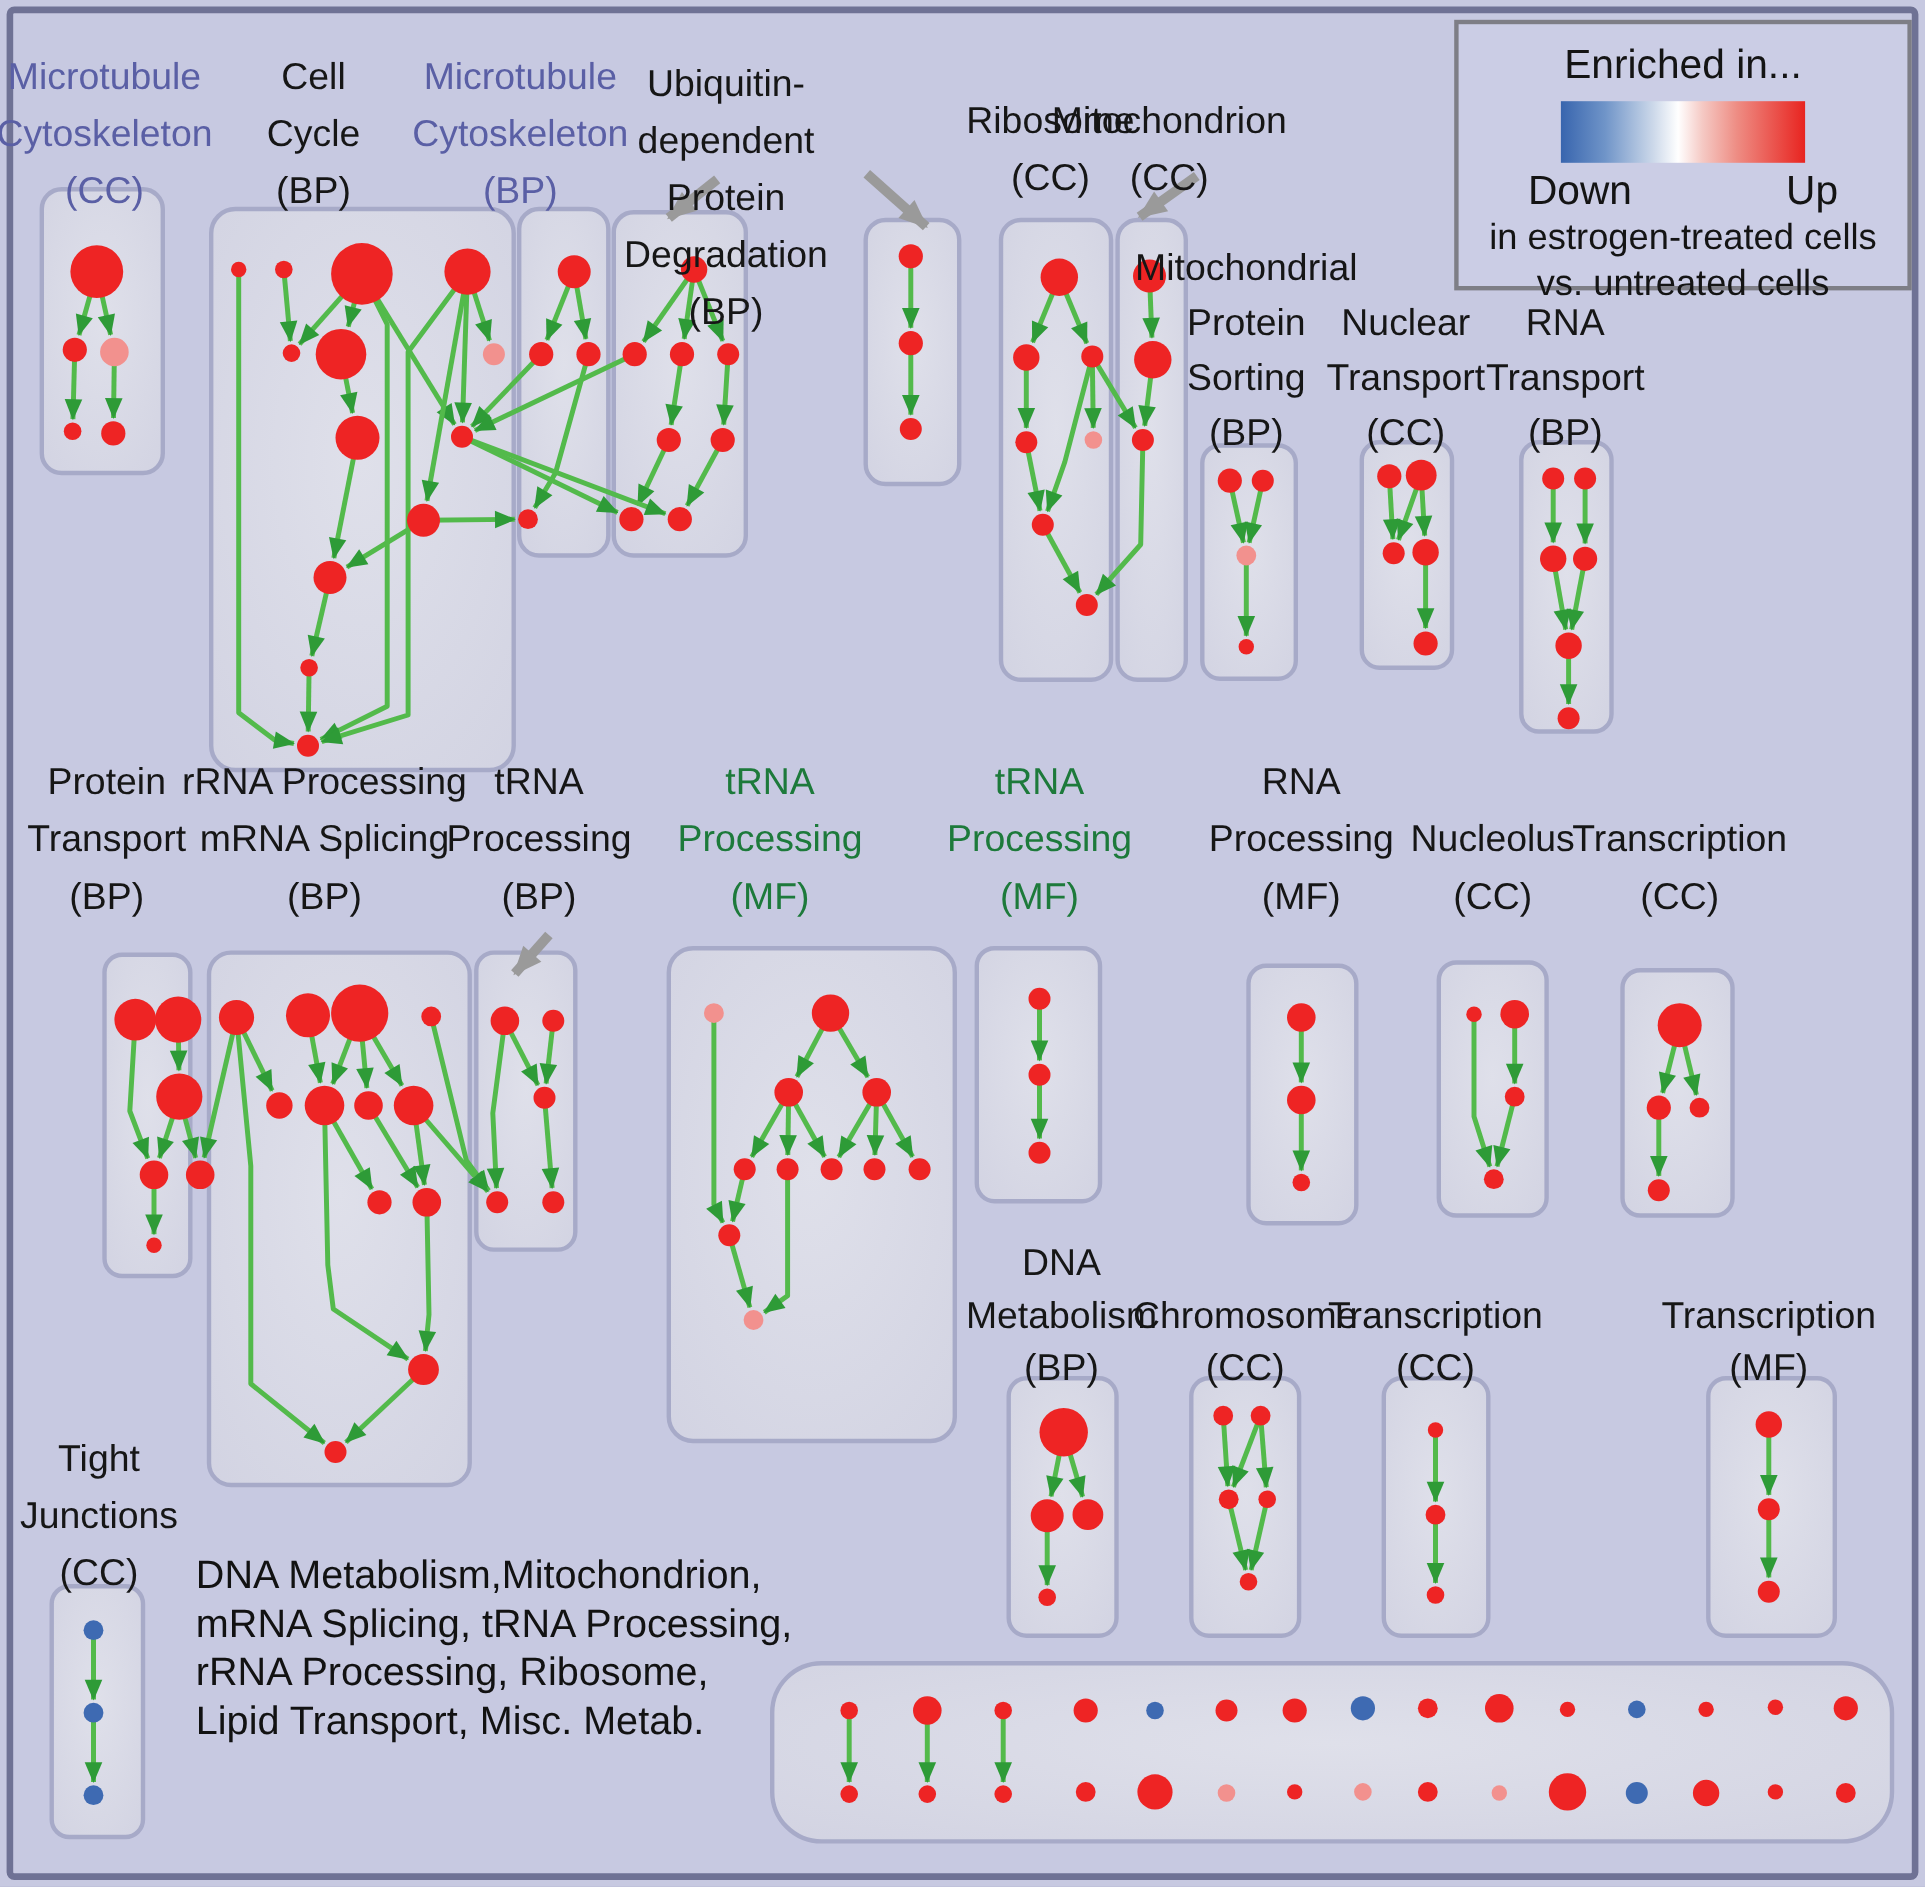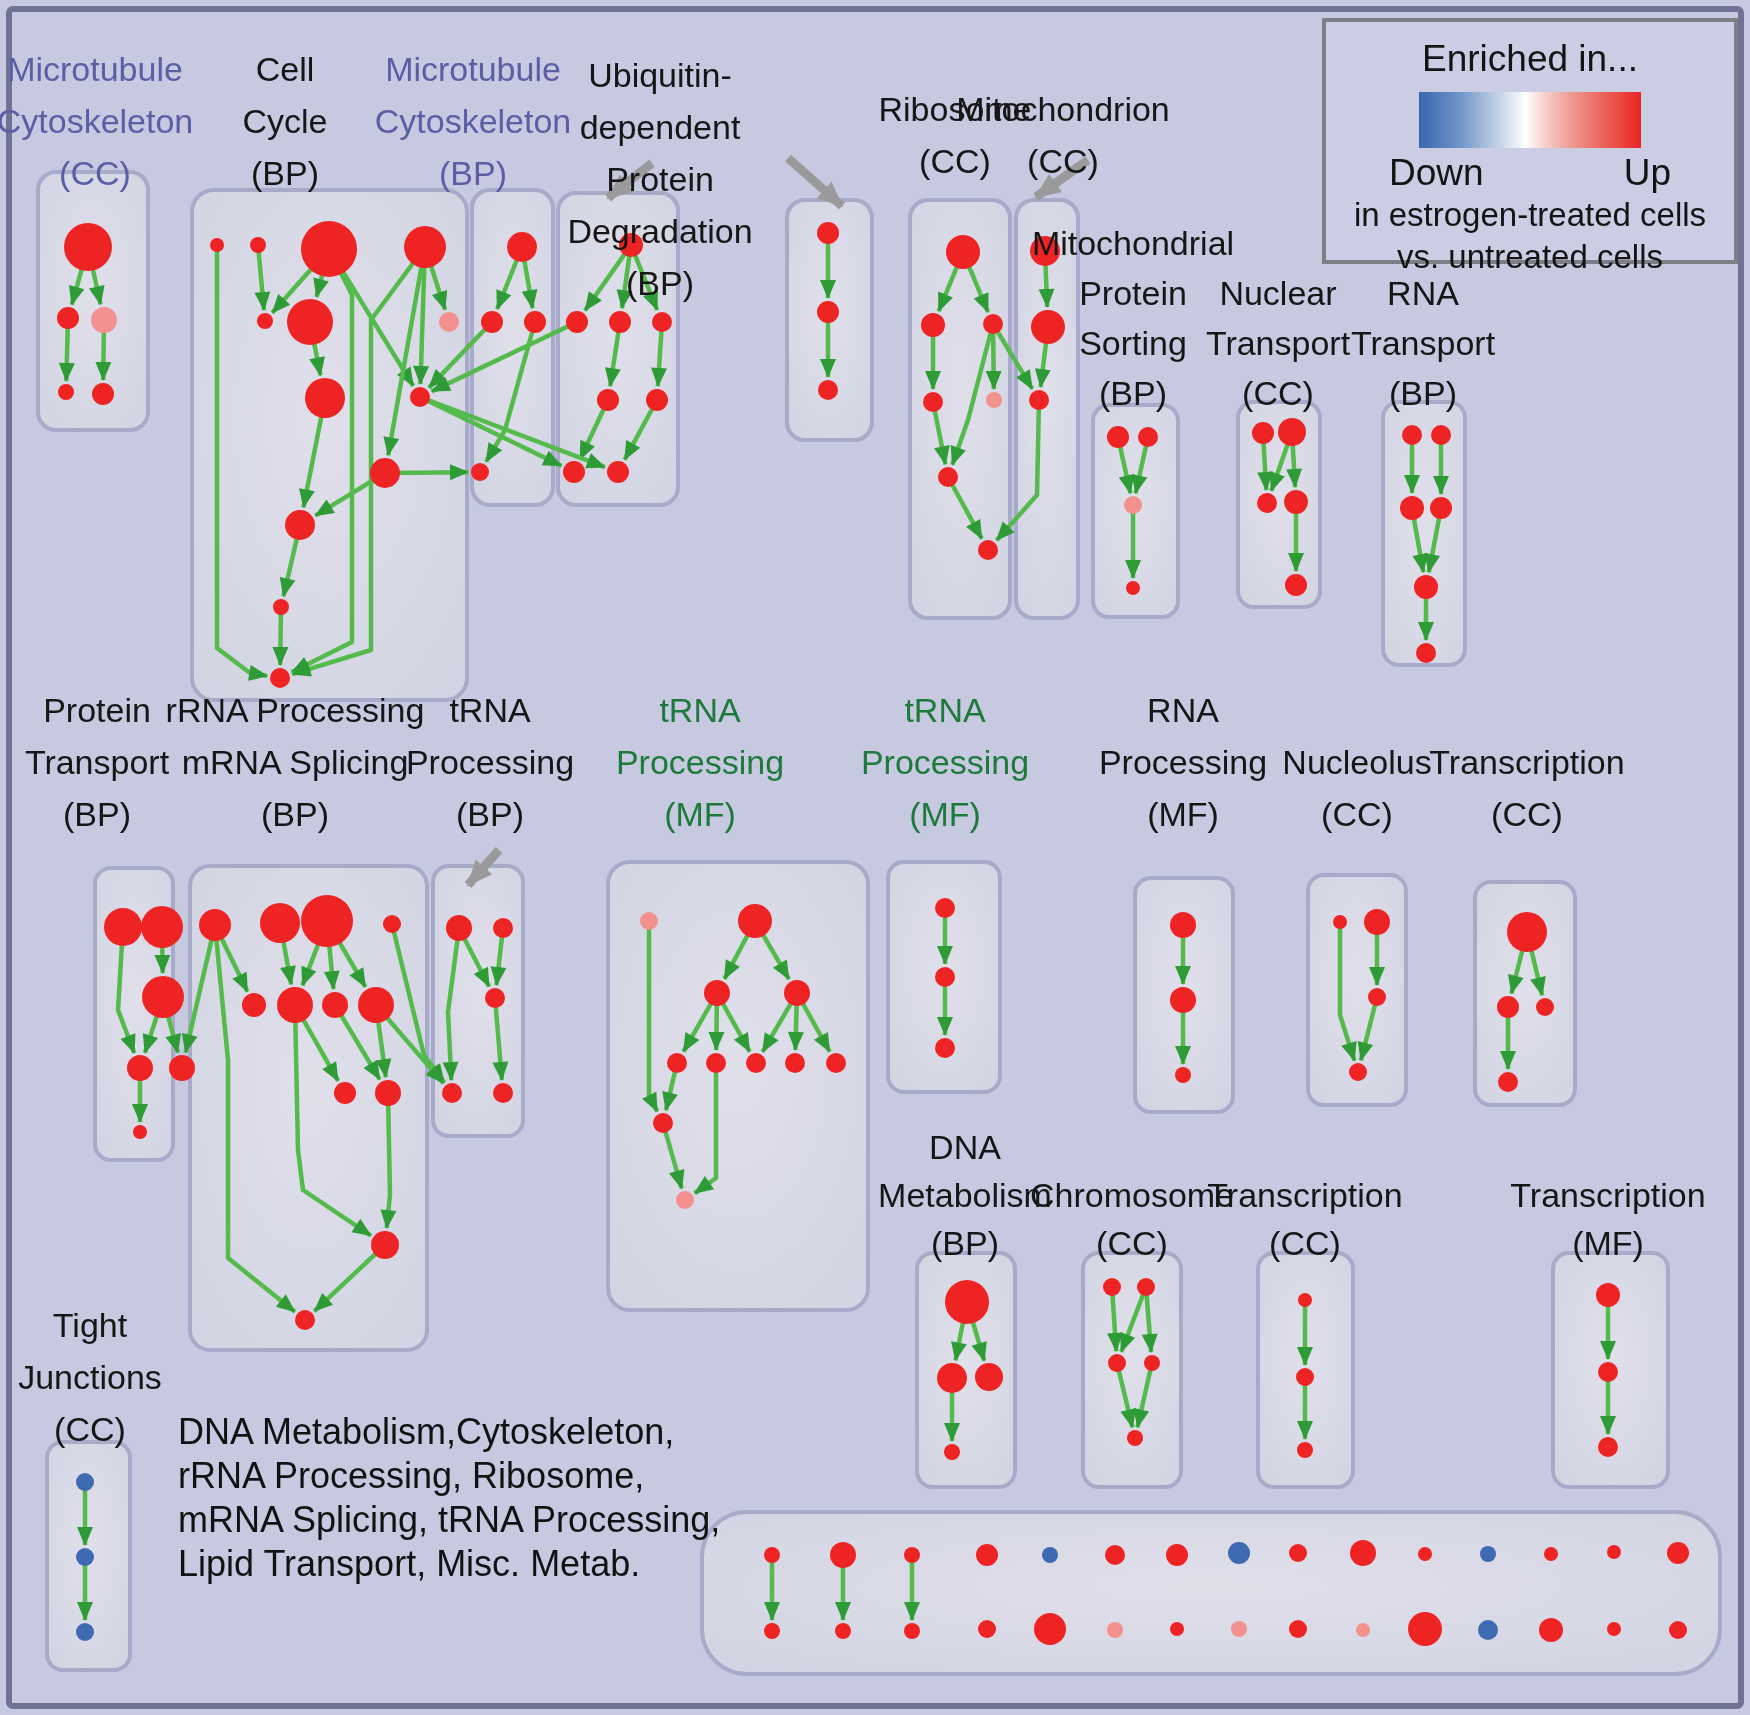--- a/index.html
+++ b/index.html
@@ -408,18 +408,18 @@
     <div class="legend-bar"></div>
     <div class="legend-du">
       <span>Down</span>
       <span>Up</span>
     </div>
     <div class="legend-note">in estrogen-treated cells</div>
     <div class="legend-note">vs. untreated cells</div>
   </div>
 
   <div class="misc" id="misc">
-      <div>DNA Metabolism,Cytoskeleton,</div>
+      <div>DNA Metabolism,Mitochondrion,</div>
+      <div>mRNA Splicing, tRNA Processing,</div>
       <div>rRNA Processing, Ribosome,</div>
-      <div>mRNA Splicing, tRNA Processing,</div>
       <div>Lipid Transport, Misc. Metab.</div>
     </div>
 </div>
 
 </body></html>

